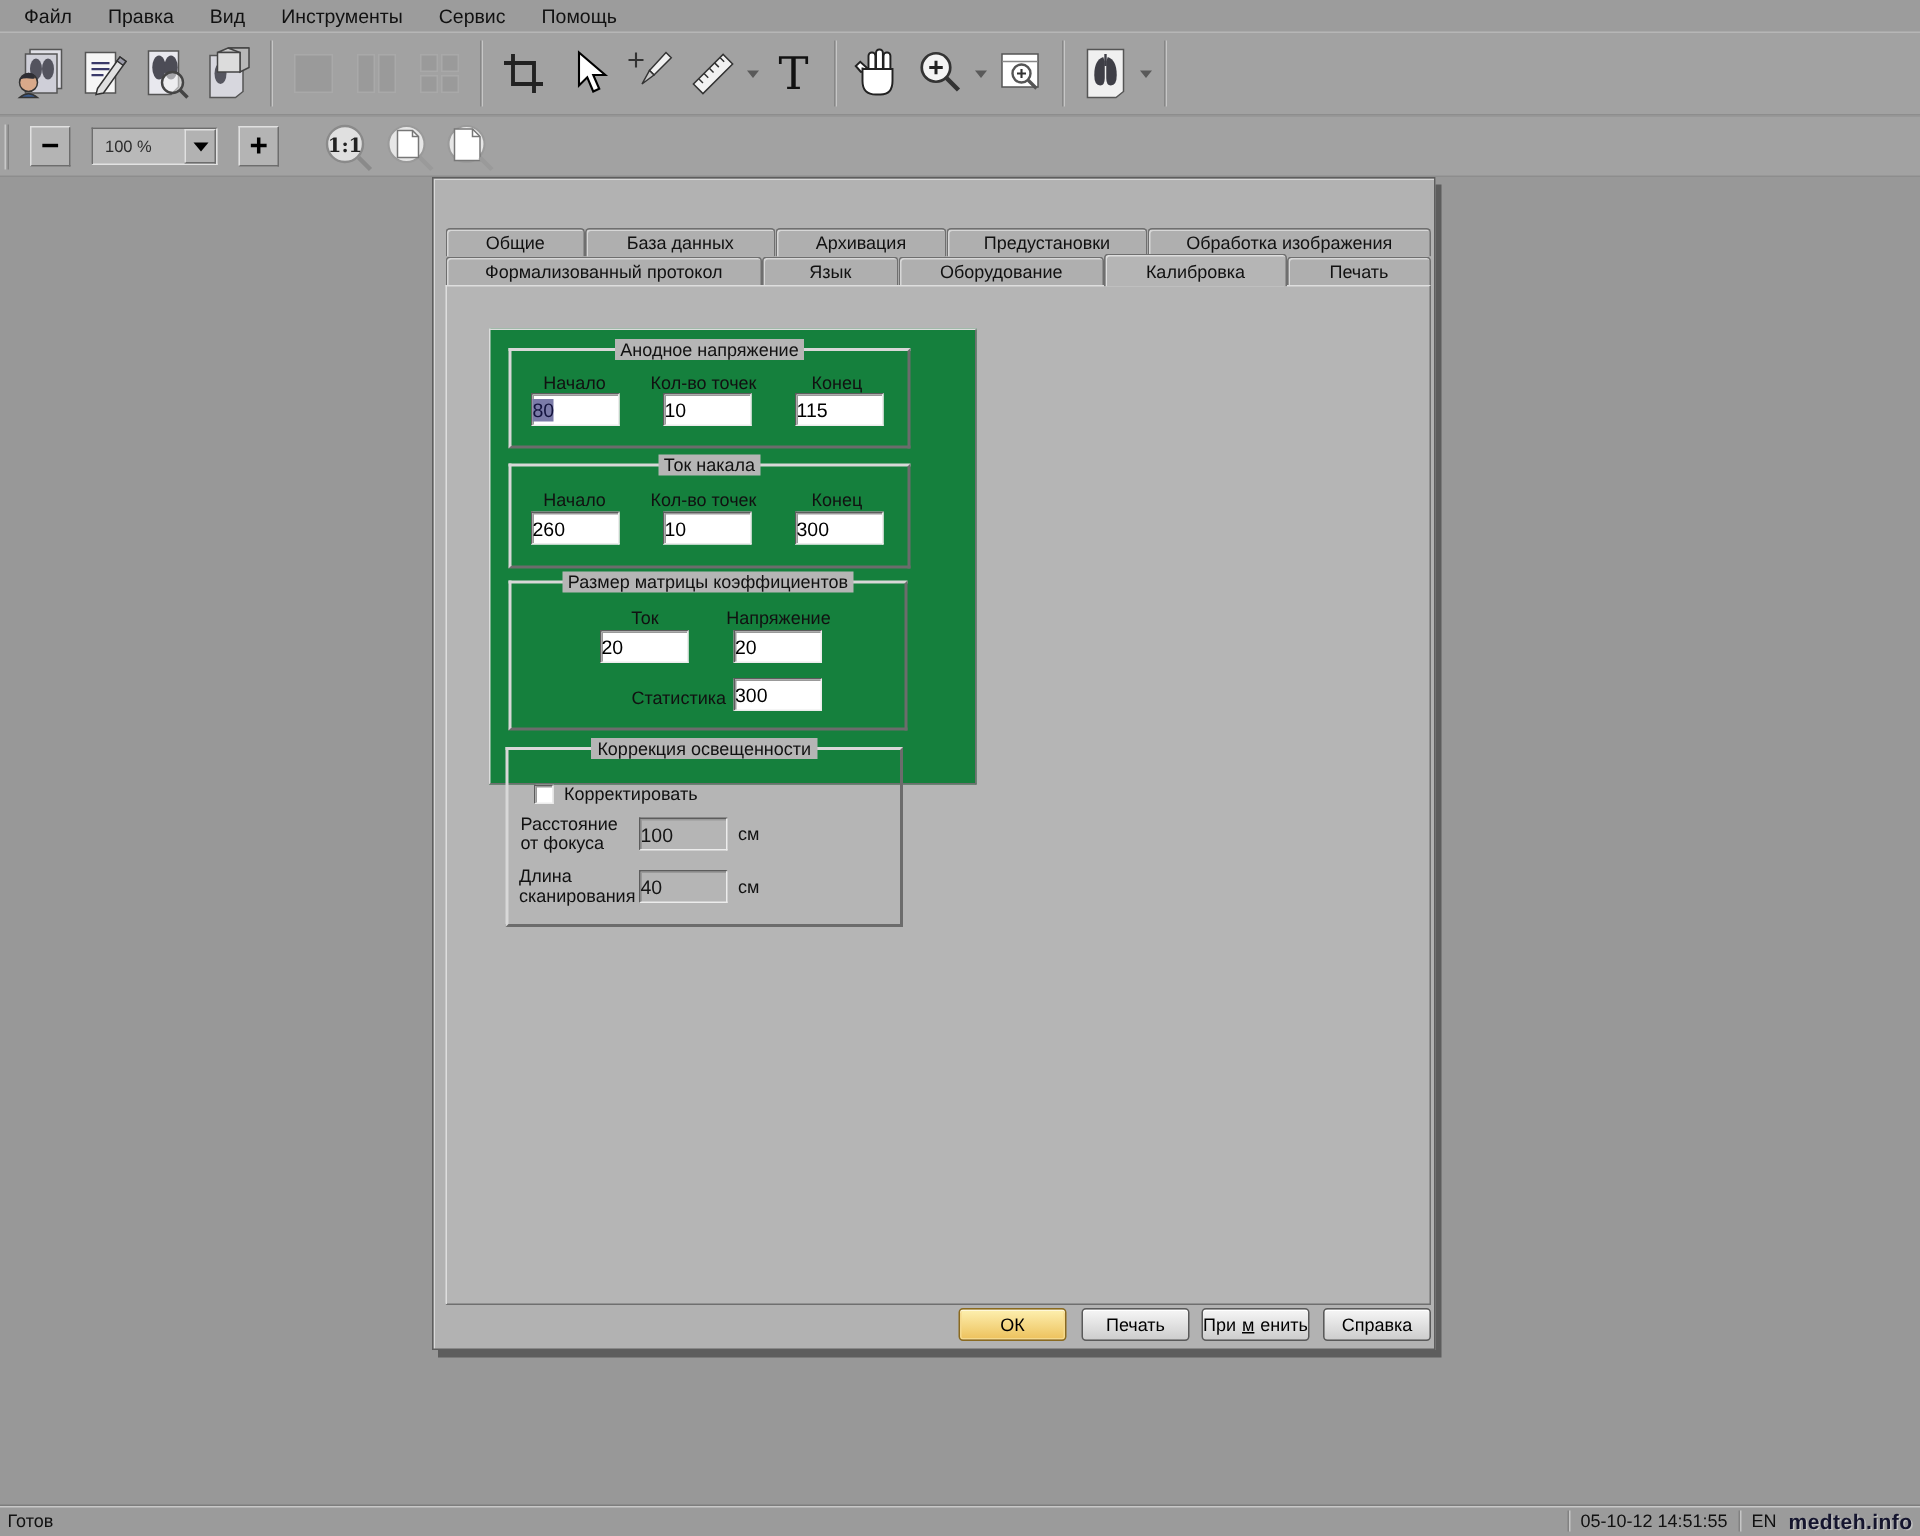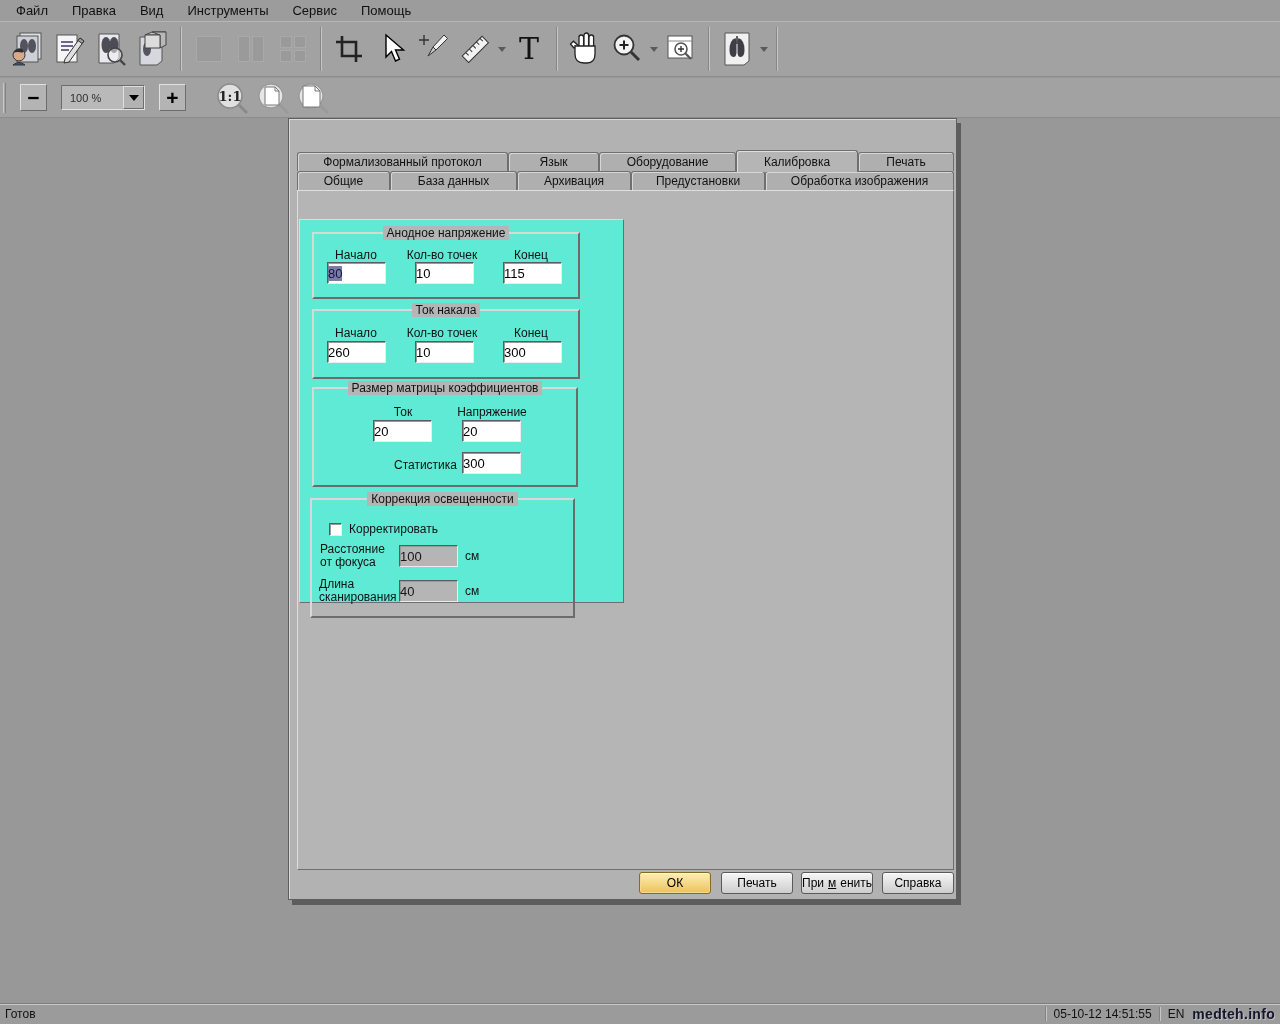--- a/index.html
+++ b/index.html
@@ -54,21 +54,21 @@
   .tab.active{background:#b5b5b5;height:22px;margin-top:-2px;margin-bottom:-1px;position:relative;z-index:4;
     box-shadow:inset 1px 1px 0 #dedede;}
   .panel{position:absolute;left:8px;top:71px;width:657px;height:680px;background:#b5b5b5;
     border:1px solid;border-color:#dedede #6f6f6f #6f6f6f #dedede;z-index:2;}
   
   .subtabs{position:absolute;left:11px;top:8px;display:flex;}
   .subtab{height:20px;border:1px solid #6f6f6f;border-bottom:none;background:#aeaeae;
     display:flex;align-items:center;justify-content:center;font-size:12px;padding:0 9px;
     border-top-left-radius:3px;border-top-right-radius:3px;box-shadow:inset 1px 1px 0 #d7d7d7;}
   .subtab.active{background:#b5b5b5;height:22px;margin-top:-2px;margin-bottom:-1px;position:relative;z-index:3;}
-  .subpanel{position:absolute;left:1px;top:28px;width:325px;height:384px;background:#5eead4;
+  .subpanel{position:absolute;left:28px;top:28px;width:325px;height:304px;background:#15803d;
     border:1px solid;border-color:#dcdcdc #6e6e6e #6e6e6e #dcdcdc;z-index:2;}
   
   .group{position:absolute;border:2px solid;border-color:#d8d8d8 #6c6c6c #6c6c6c #d8d8d8;}
   .group-title{position:absolute;top:-8px;left:0;right:0;text-align:center;font-size:12px;}
   .group-title span{background:#b5b5b5;padding:0 4px;}
   .flabel{position:absolute;font-size:12px;text-align:center;width:84px;}
   .tin{position:absolute;width:59px;height:22px;background:#fff;color:#000;
     border:1px solid;border-color:#5c5c5c #ececec #ececec #5c5c5c;
     box-shadow:inset 1px 1px 0 #999;font-size:13px;font-family:"Liberation Sans",sans-serif;
     padding:2px 0;}
@@ -280,32 +280,32 @@
       <path d="M22 6 v5 h5" fill="none" stroke="#777"></path>
       <line x1="27" y1="25" x2="35" y2="33" stroke="#9a9a9a" stroke-width="3"></line>
     </svg>
   </div>
 </div>
 
 <div class="dialog">
 
   <div class="tabs">
     <div class="tabrow">
+      <div class="tab" style="width:93px">Общие</div>
+      <div class="tab" style="width:127px">База данных</div>
+      <div class="tab" style="width:114px">Архивация</div>
+      <div class="tab" style="width:134px">Предустановки</div>
+      <div class="tab" style="width:189px">Обработка изображения</div>
+    </div>
+    <div class="tabrow">
       <div class="tab" style="width:211px">Формализованный протокол</div>
       <div class="tab" style="width:91px">Язык</div>
       <div class="tab" style="width:137px">Оборудование</div>
       <div class="tab active" style="width:122px">Калибровка</div>
       <div class="tab" style="width:96px">Печать</div>
-    </div>
-    <div class="tabrow">
-      <div class="tab" style="width:93px">Общие</div>
-      <div class="tab" style="width:127px">База данных</div>
-      <div class="tab" style="width:114px">Архивация</div>
-      <div class="tab" style="width:134px">Предустановки</div>
-      <div class="tab" style="width:189px">Обработка изображения</div>
     </div>
   </div>
 
   <div class="panel">
 
     <div class="subpanel">
 
       <div class="group" style="left:12px;top:12px;width:268px;height:67px;">
         <div class="group-title"><span>Анодное напряжение</span></div>
         <div class="flabel" style="left:0;top:14px;">Начало</div>

